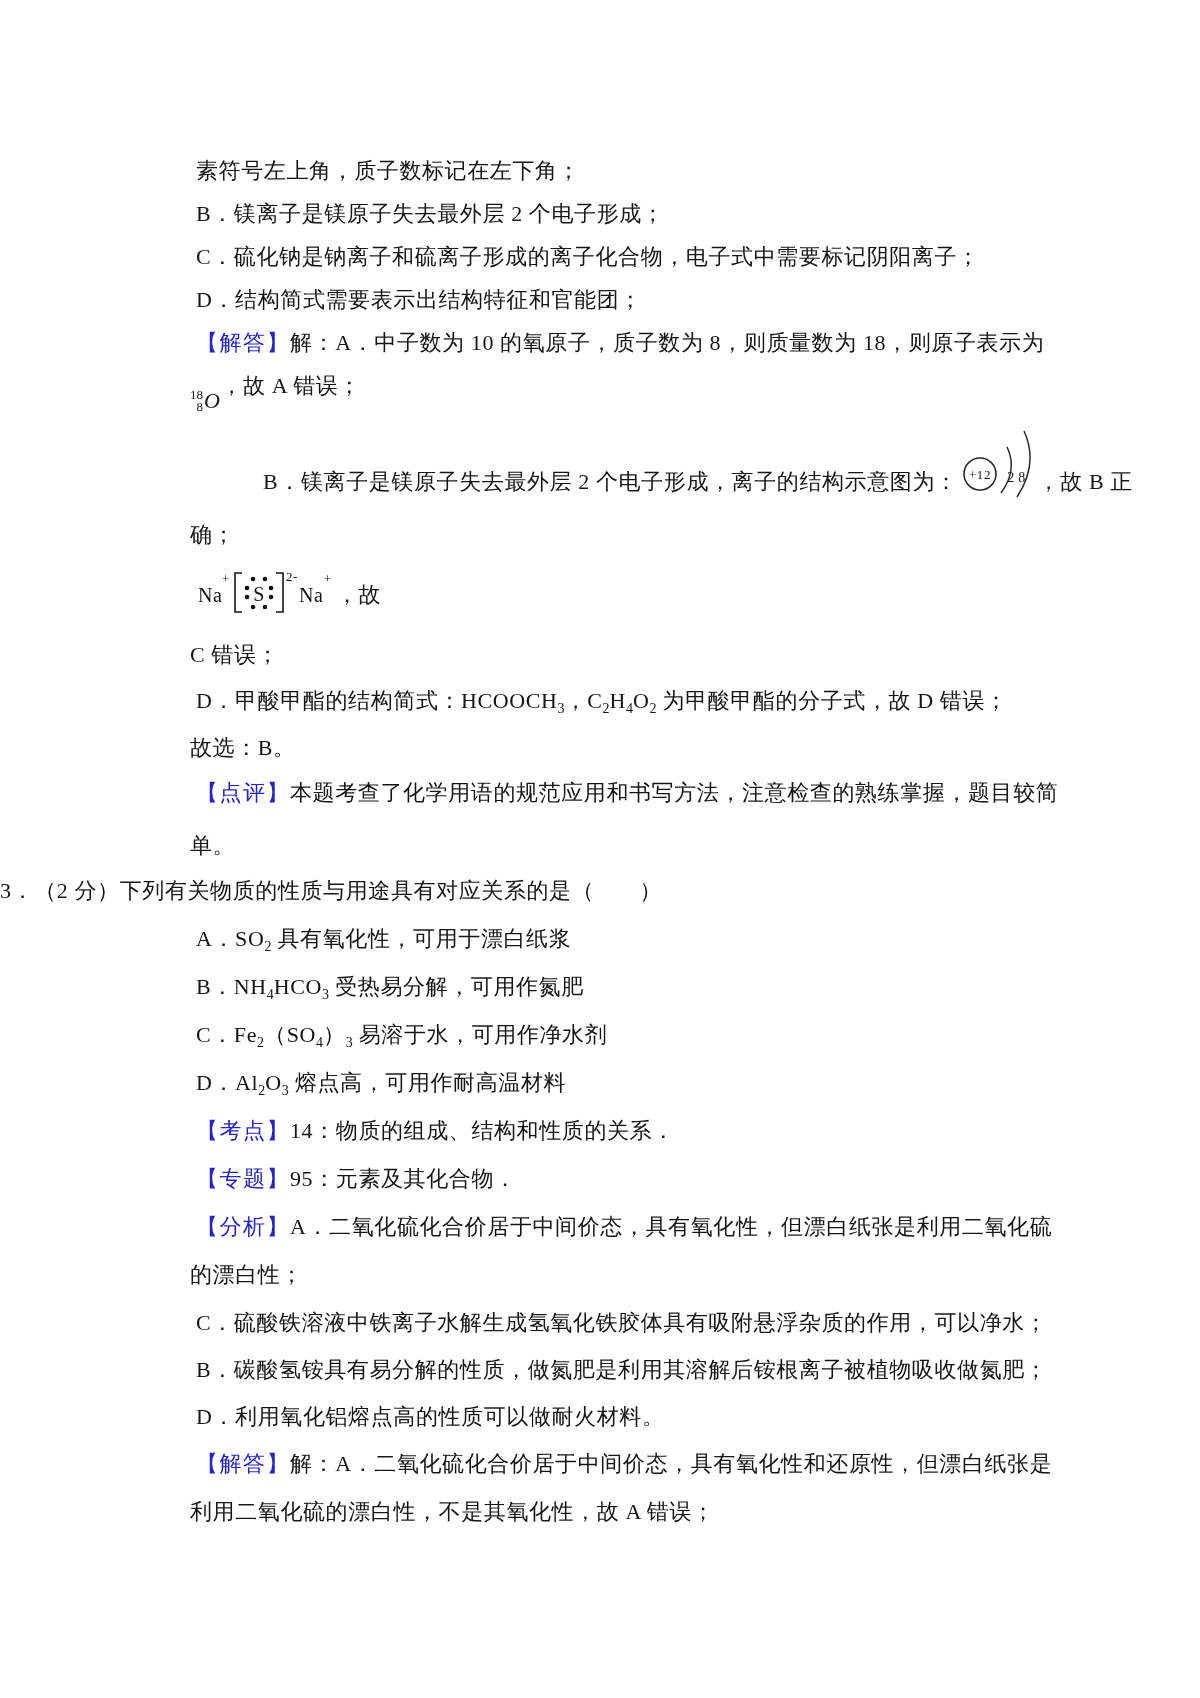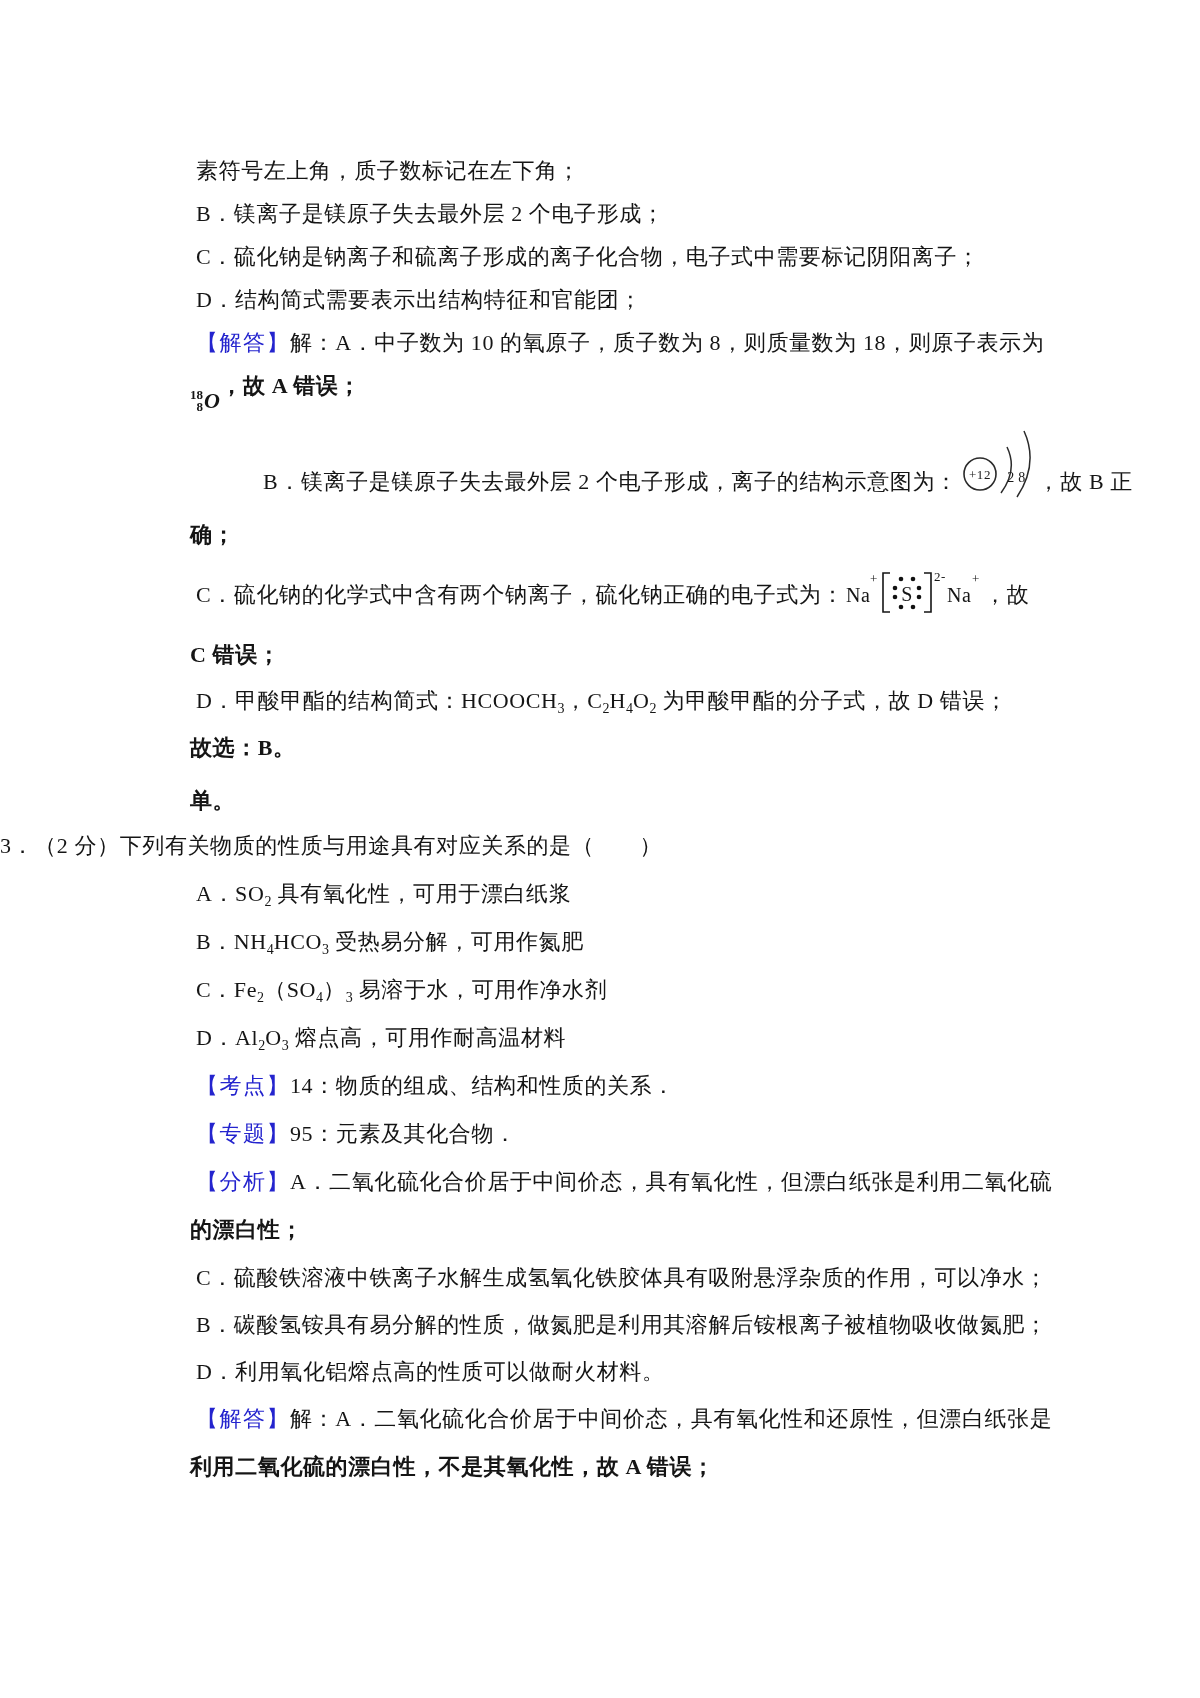--- a/index.html
+++ b/index.html
@@ -14,21 +14,21 @@
   }
   .doc{padding-top:150px;}
   .line{
     font-size:22px;
     line-height:32px;
     letter-spacing:0.6px;
     white-space:nowrap;
   }
   
   .ind-para{margin-left:196px;}
-  .ind-cont{margin-left:190px;font-weight:bold;}
+  .ind-cont{margin-left:190px;}
   .ind-qnum{}
   
   .sp-first{margin-top:5px;}
   .sp-a{margin-top:11px;}
   .sp-b{margin-top:16px;}
   .sp-c{margin-top:6px;text-align:center;}
   .sp-d{margin-top:18px;}
   .sp-e{margin-top:14px;}
   .sp-f{margin-top:22px;}
   .sp-g{margin-top:21px;}
@@ -62,41 +62,42 @@
         </span><span class="run">，故 A 错误；</span></div>
       <div class="line ind-para sp-c"><span class="run">B．镁离子是镁原子失去最外层 2 个电子形成，离子的结构示意图为：</span><svg width="80" height="78" viewBox="0 0 80 78" class="inline-fig">
           <circle cx="22" cy="51" r="16" fill="none" stroke="#2a2a2a" stroke-width="1.6"></circle>
           <text x="22" y="56" text-anchor="middle" font-size="13" fill="#1a1a1a">+12</text>
           <path d="M49 24 Q60 47 43 70" fill="none" stroke="#2a2a2a" stroke-width="1.5"></path>
           <text x="53" y="59" text-anchor="middle" font-size="14" fill="#1a1a1a">2</text>
           <text x="64" y="59" text-anchor="middle" font-size="14" fill="#1a1a1a">8</text>
           <path d="M66 8 Q81 41 59 74" fill="none" stroke="#2a2a2a" stroke-width="1.5"></path>
         </svg><span class="run">，故 B 正</span></div>
       <div class="line ind-cont sp-d"><span class="run">确；</span></div>
-      <div class="line ind-para sp-e"><span class="run">C．硫化钠的化学式中含有两个钠离子，硫化钠正确的电子式为：</span><svg width="140" height="52" viewBox="0 0 140 52" class="inline-fig ef-fig">
+      <div class="line ind-para sp-e"><svg width="140" height="52" viewBox="0 0 140 52" class="inline-fig ef-fig">
           <text x="2" y="37" font-size="20" fill="#151515">Na</text>
           <text x="26" y="18" font-size="13" fill="#151515">+</text>
           <path d="M46 8 L39 8 L39 47 L46 47" fill="none" stroke="#151515" stroke-width="1.6"></path>
           <circle cx="57" cy="14" r="2.3" fill="#111"></circle>
           <circle cx="69" cy="14" r="2.3" fill="#111"></circle>
           <circle cx="57" cy="42" r="2.3" fill="#111"></circle>
           <circle cx="69" cy="42" r="2.3" fill="#111"></circle>
           <circle cx="51" cy="23" r="2.3" fill="#111"></circle>
           <circle cx="51" cy="32" r="2.3" fill="#111"></circle>
           <circle cx="75" cy="23" r="2.3" fill="#111"></circle>
           <circle cx="75" cy="32" r="2.3" fill="#111"></circle>
           <text x="63" y="36" text-anchor="middle" font-size="20" fill="#151515">S</text>
           <path d="M80 8 L87 8 L87 47 L80 47" fill="none" stroke="#151515" stroke-width="1.6"></path>
           <text x="90" y="16" font-size="13" fill="#151515">2-</text>
           <text x="103" y="37" font-size="20" fill="#151515">Na</text>
           <text x="128" y="18" font-size="13" fill="#151515">+</text>
         </svg><span class="run">，故</span></div>
       <div class="line ind-cont sp-f"><span class="run">C 错误；</span></div>
       <div class="line ind-para sp-e"><span class="run">D．甲酸甲酯的结构简式：HCOOCH</span><sub class="chem">3</sub><span class="run">，C</span><sub class="chem">2</sub><span class="run">H</span><sub class="chem">4</sub><span class="run">O</span><sub class="chem">2</sub><span class="run"> 为甲酸甲酯的分子式，故 D 错误；</span></div>
       <div class="line ind-cont sp-i"><span class="run">故选：B。</span></div>
+      <div class="line ind-para sp-h"><span class="label">【点评】</span><span class="run">本题考查了化学用语的规范应用和书写方法，注意检查的熟练掌握，题目较简</span></div>
       <div class="line ind-cont sp-g"><span class="run">单。</span></div>
       <div class="line ind-qnum sp-h"><span class="run">3．（2 分）下列有关物质的性质与用途具有对应关系的是（　　）</span></div>
       <div class="line ind-para sp-b"><span class="run">A．SO</span><sub class="chem">2</sub><span class="run"> 具有氧化性，可用于漂白纸浆</span></div>
       <div class="line ind-para sp-b"><span class="run">B．NH</span><sub class="chem">4</sub><span class="run">HCO</span><sub class="chem">3</sub><span class="run"> 受热易分解，可用作氮肥</span></div>
       <div class="line ind-para sp-b"><span class="run">C．Fe</span><sub class="chem">2</sub><span class="run">（SO</span><sub class="chem">4</sub><span class="run">）</span><sub class="chem">3</sub><span class="run"> 易溶于水，可用作净水剂</span></div>
       <div class="line ind-para sp-b"><span class="run">D．Al</span><sub class="chem">2</sub><span class="run">O</span><sub class="chem">3</sub><span class="run"> 熔点高，可用作耐高温材料</span></div>
       <div class="line ind-para sp-b"><span class="label">【考点】</span><span class="run">14：物质的组成、结构和性质的关系．</span></div>
       <div class="line ind-para sp-b"><span class="label">【专题】</span><span class="run">95：元素及其化合物．</span></div>
       <div class="line ind-para sp-b"><span class="label">【分析】</span><span class="run">A．二氧化硫化合价居于中间价态，具有氧化性，但漂白纸张是利用二氧化硫</span></div>
       <div class="line ind-cont sp-b"><span class="run">的漂白性；</span></div>

